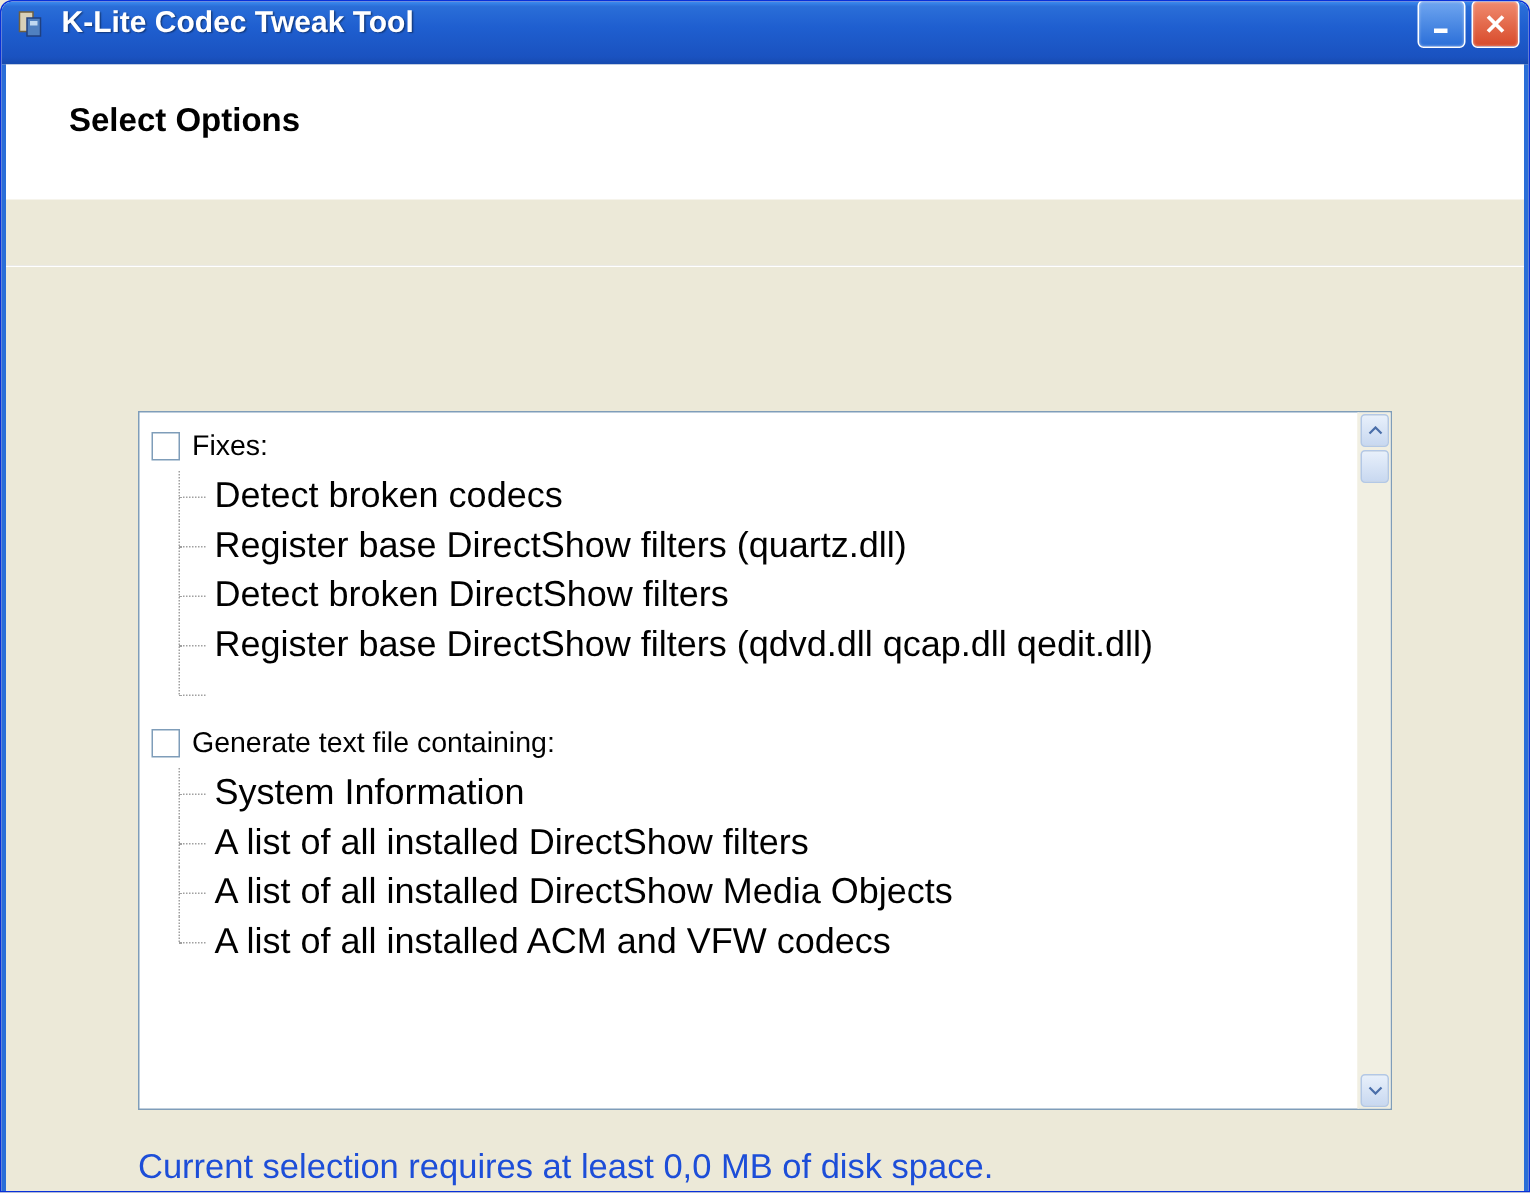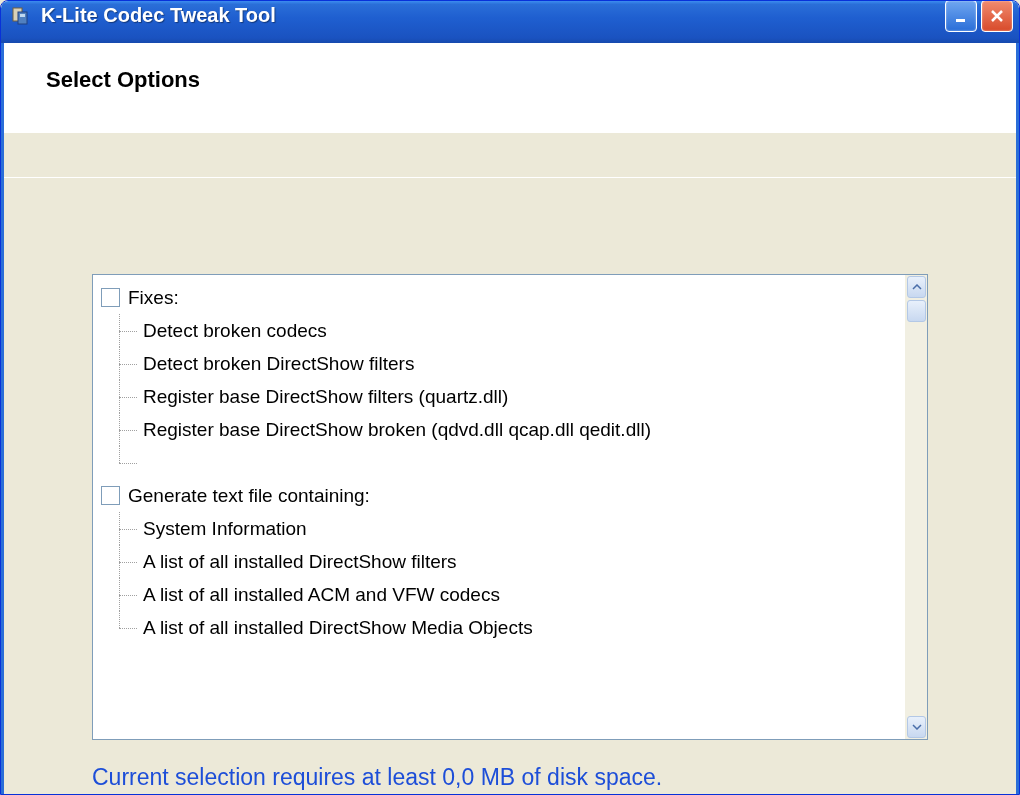--- a/index.html
+++ b/index.html
@@ -152,21 +152,21 @@
     margin-right: 8px;
     flex-shrink: 0;
   }
   .tree-children {
     margin-left: 12px;
   }
   .tree-child-row {
     display: flex;
     align-items: center;
     height: 33px;
-    font-size: 19px;
+    font-size: 24px;
     color: #000;
     position: relative;
   }
   .tree-lines {
     width: 30px;
     height: 100%;
     position: relative;
     flex-shrink: 0;
   }
   .tree-lines::before {
@@ -271,31 +271,31 @@
             </div>
             <div class="tree-children">
               <div class="tree-child-row">
                 <div class="tree-lines"></div>
                 <div class="cb"></div>
                 <span>Detect broken codecs</span>
               </div>
               <div class="tree-child-row">
                 <div class="tree-lines"></div>
                 <div class="cb"></div>
+                <span>Register base DirectShow filters (quartz.dll)</span>
+              </div>
+              <div class="tree-child-row">
+                <div class="tree-lines"></div>
+                <div class="cb"></div>
                 <span>Detect broken DirectShow filters</span>
               </div>
               <div class="tree-child-row">
                 <div class="tree-lines"></div>
                 <div class="cb"></div>
-                <span>Register base DirectShow filters (quartz.dll)</span>
-              </div>
-              <div class="tree-child-row">
-                <div class="tree-lines"></div>
-                <div class="cb"></div>
-                <span>Register base DirectShow broken (qdvd.dll qcap.dll qedit.dll)</span>
+                <span>Register base DirectShow filters (qdvd.dll qcap.dll qedit.dll)</span>
               </div>
               <div class="tree-child-row">
                 <div class="tree-lines"></div>
                 <div class="cb"></div>
               </div>
             </div>
           </div>
 
           <div class="tree-group">
             <div class="tree-row">
@@ -309,26 +309,26 @@
                 <span>System Information</span>
               </div>
               <div class="tree-child-row">
                 <div class="tree-lines"></div>
                 <div class="cb"></div>
                 <span>A list of all installed DirectShow filters</span>
               </div>
               <div class="tree-child-row">
                 <div class="tree-lines"></div>
                 <div class="cb"></div>
+                <span>A list of all installed DirectShow Media Objects</span>
+              </div>
+              <div class="tree-child-row">
+                <div class="tree-lines"></div>
+                <div class="cb"></div>
                 <span>A list of all installed ACM and VFW codecs</span>
-              </div>
-              <div class="tree-child-row">
-                <div class="tree-lines"></div>
-                <div class="cb"></div>
-                <span>A list of all installed DirectShow Media Objects</span>
               </div>
             </div>
           </div>
 
         </div>
         <div class="scrollbar">
           <div class="scroll-btn">
             <svg width="10" height="6" viewBox="0 0 10 6">
                 <path d="M1 5 L5 1 L9 5" stroke="#4a6ea9" stroke-width="1.5" fill="none"></path>
               </svg>

